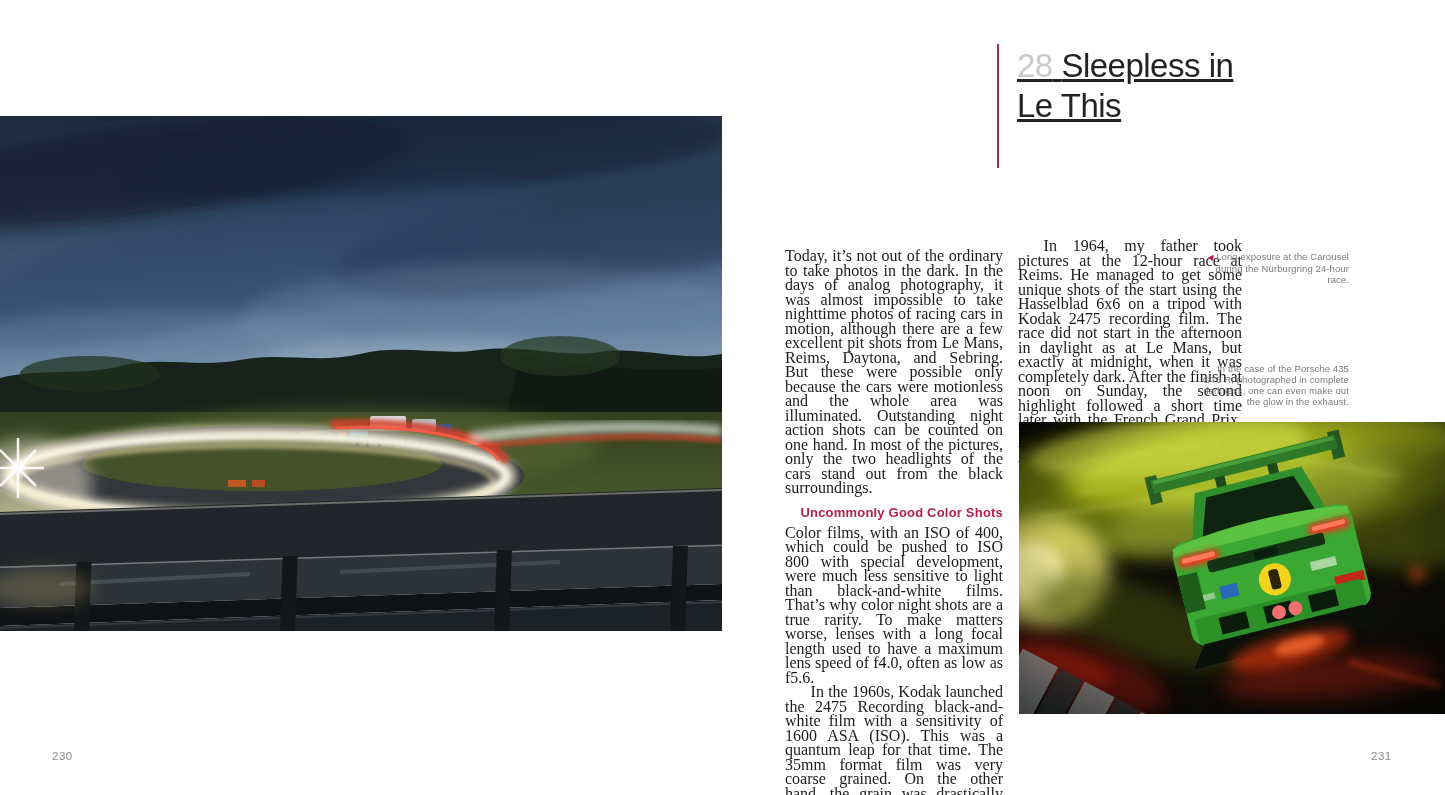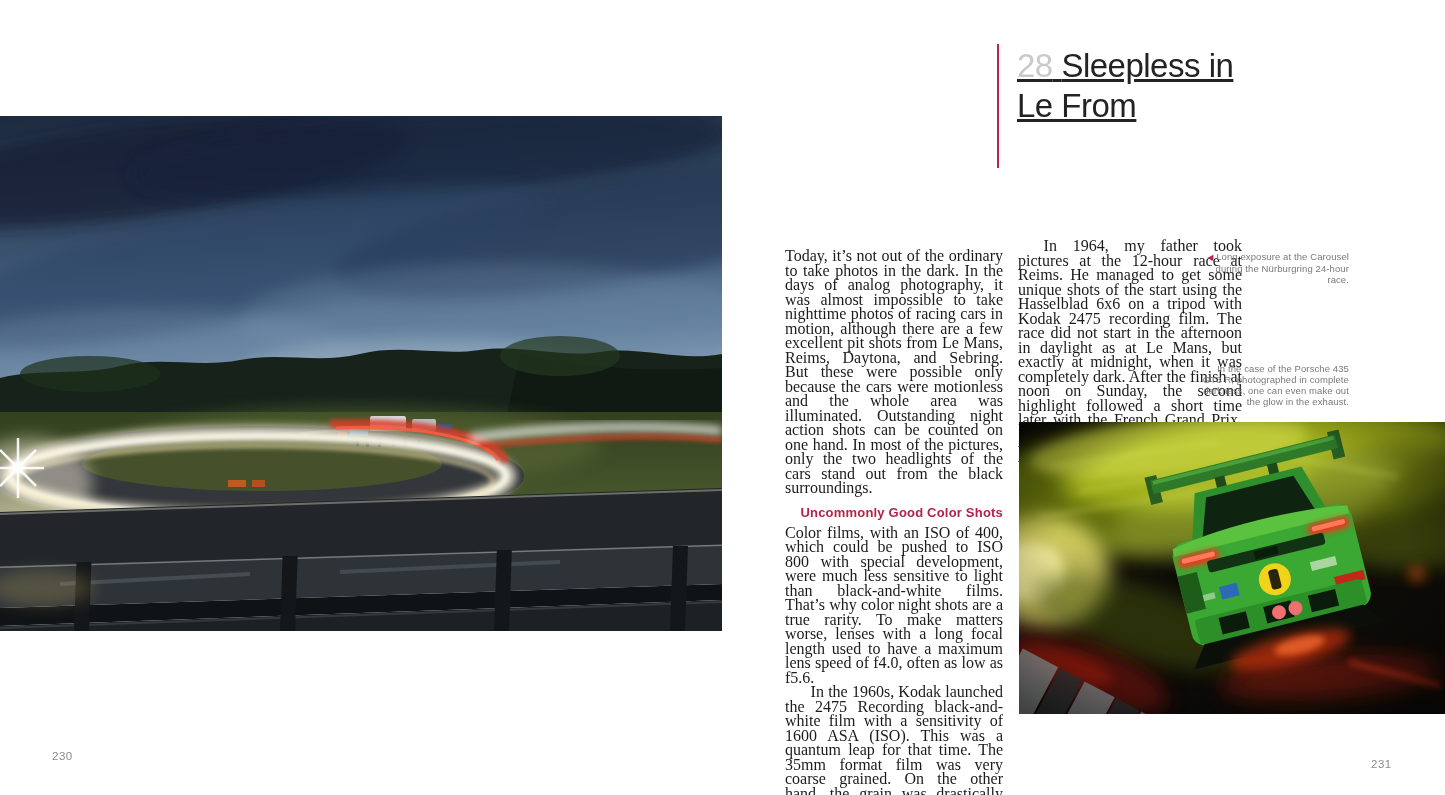--- a/index.html
+++ b/index.html
@@ -34,21 +34,21 @@
   .cap-marker{color:#b32349;font-size:8px;}
 
   
   .photo-left{left:0;top:116px;width:722px;height:515px;}
   .photo-right{left:1019px;top:422px;width:426px;height:292px;}
   .photo-left svg,.photo-right svg{display:block;width:100%;height:100%;}
 
   
   .page-num{position:absolute;top:750px;font-size:11.5px;color:#8a8a8a;letter-spacing:0.5px;}
   .pn-left{left:52px;}
-  .pn-right{left:1371px;margin-top:8px;}
+  .pn-right{left:1371px;}
 </style>
 </head>
 <body>
 
 <div class="abs photo-left">
   <svg viewBox="0 0 722 515" preserveAspectRatio="none">
     <defs>
       <linearGradient id="lp-sky" x1="0" y1="0" x2="0.15" y2="1">
         <stop offset="0" stop-color="#1d2a3e"></stop>
         <stop offset="0.35" stop-color="#31465f"></stop>
@@ -145,21 +145,21 @@
     </g>
   </svg>
 </div>
 
 <div class="page-num pn-left">230</div>
 
 <div class="abs chapter-rule"></div>
 <div class="abs chapter-title">
   <span class="chapter-num">28</span>
   <span>Sleepless in</span><br>
-  <span>Le From</span>
+  <span>Le This</span>
 </div>
 
 <div class="col col1">
   <p class="body-para mb">Today, it’s not out of the ordinary to take photos in the dark. In the days of analog photography, it was almost impossible to take nighttime photos of racing cars in motion, although there are a few excellent pit shots from Le Mans, Reims, Daytona, and Sebring. But these were possible only because the cars were motionless and the whole area was illuminated. Outstanding night action shots can be counted on one hand. In most of the pictures, only the two headlights of the cars stand out from the black surroundings.</p>
   <h3 class="sub-heading">Uncommonly Good Color Shots</h3>
   <p class="body-para">Color films, with an ISO of 400, which could be pushed to ISO 800 with special development, were much less sensitive to light than black-and-white films. That’s why color night shots are a true rarity. To make matters worse, lenses with a long focal length used to have a maximum lens speed of  f4.0, often as low as f5.6.</p>
   <p class="body-para indent">In the 1960s, Kodak launched the 2475 Recording black-and-white film with a sensitivity of 1600 ASA (ISO). This was a quantum leap for that time. The 35mm format film was very coarse grained. On the other hand, the grain was drastically reduced by the medium-format camera, which was about four times larger. Now it was possible to take atmospheric night shots, especially in the pits, even without a tripod. From time to time, I was also able to get a shot of a passing car.</p>
 </div>
 
 <div class="col col2">

